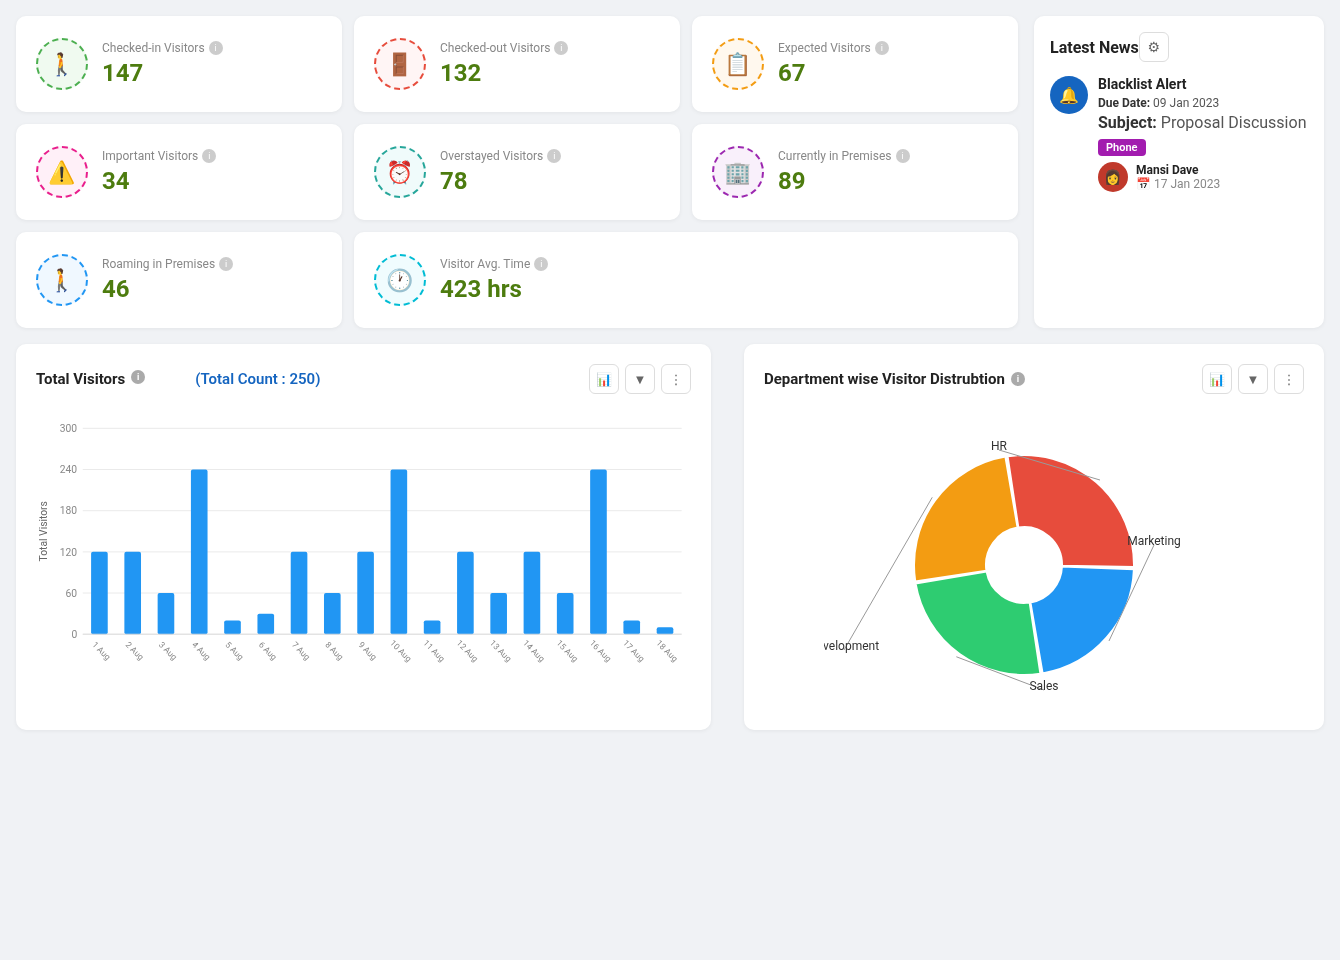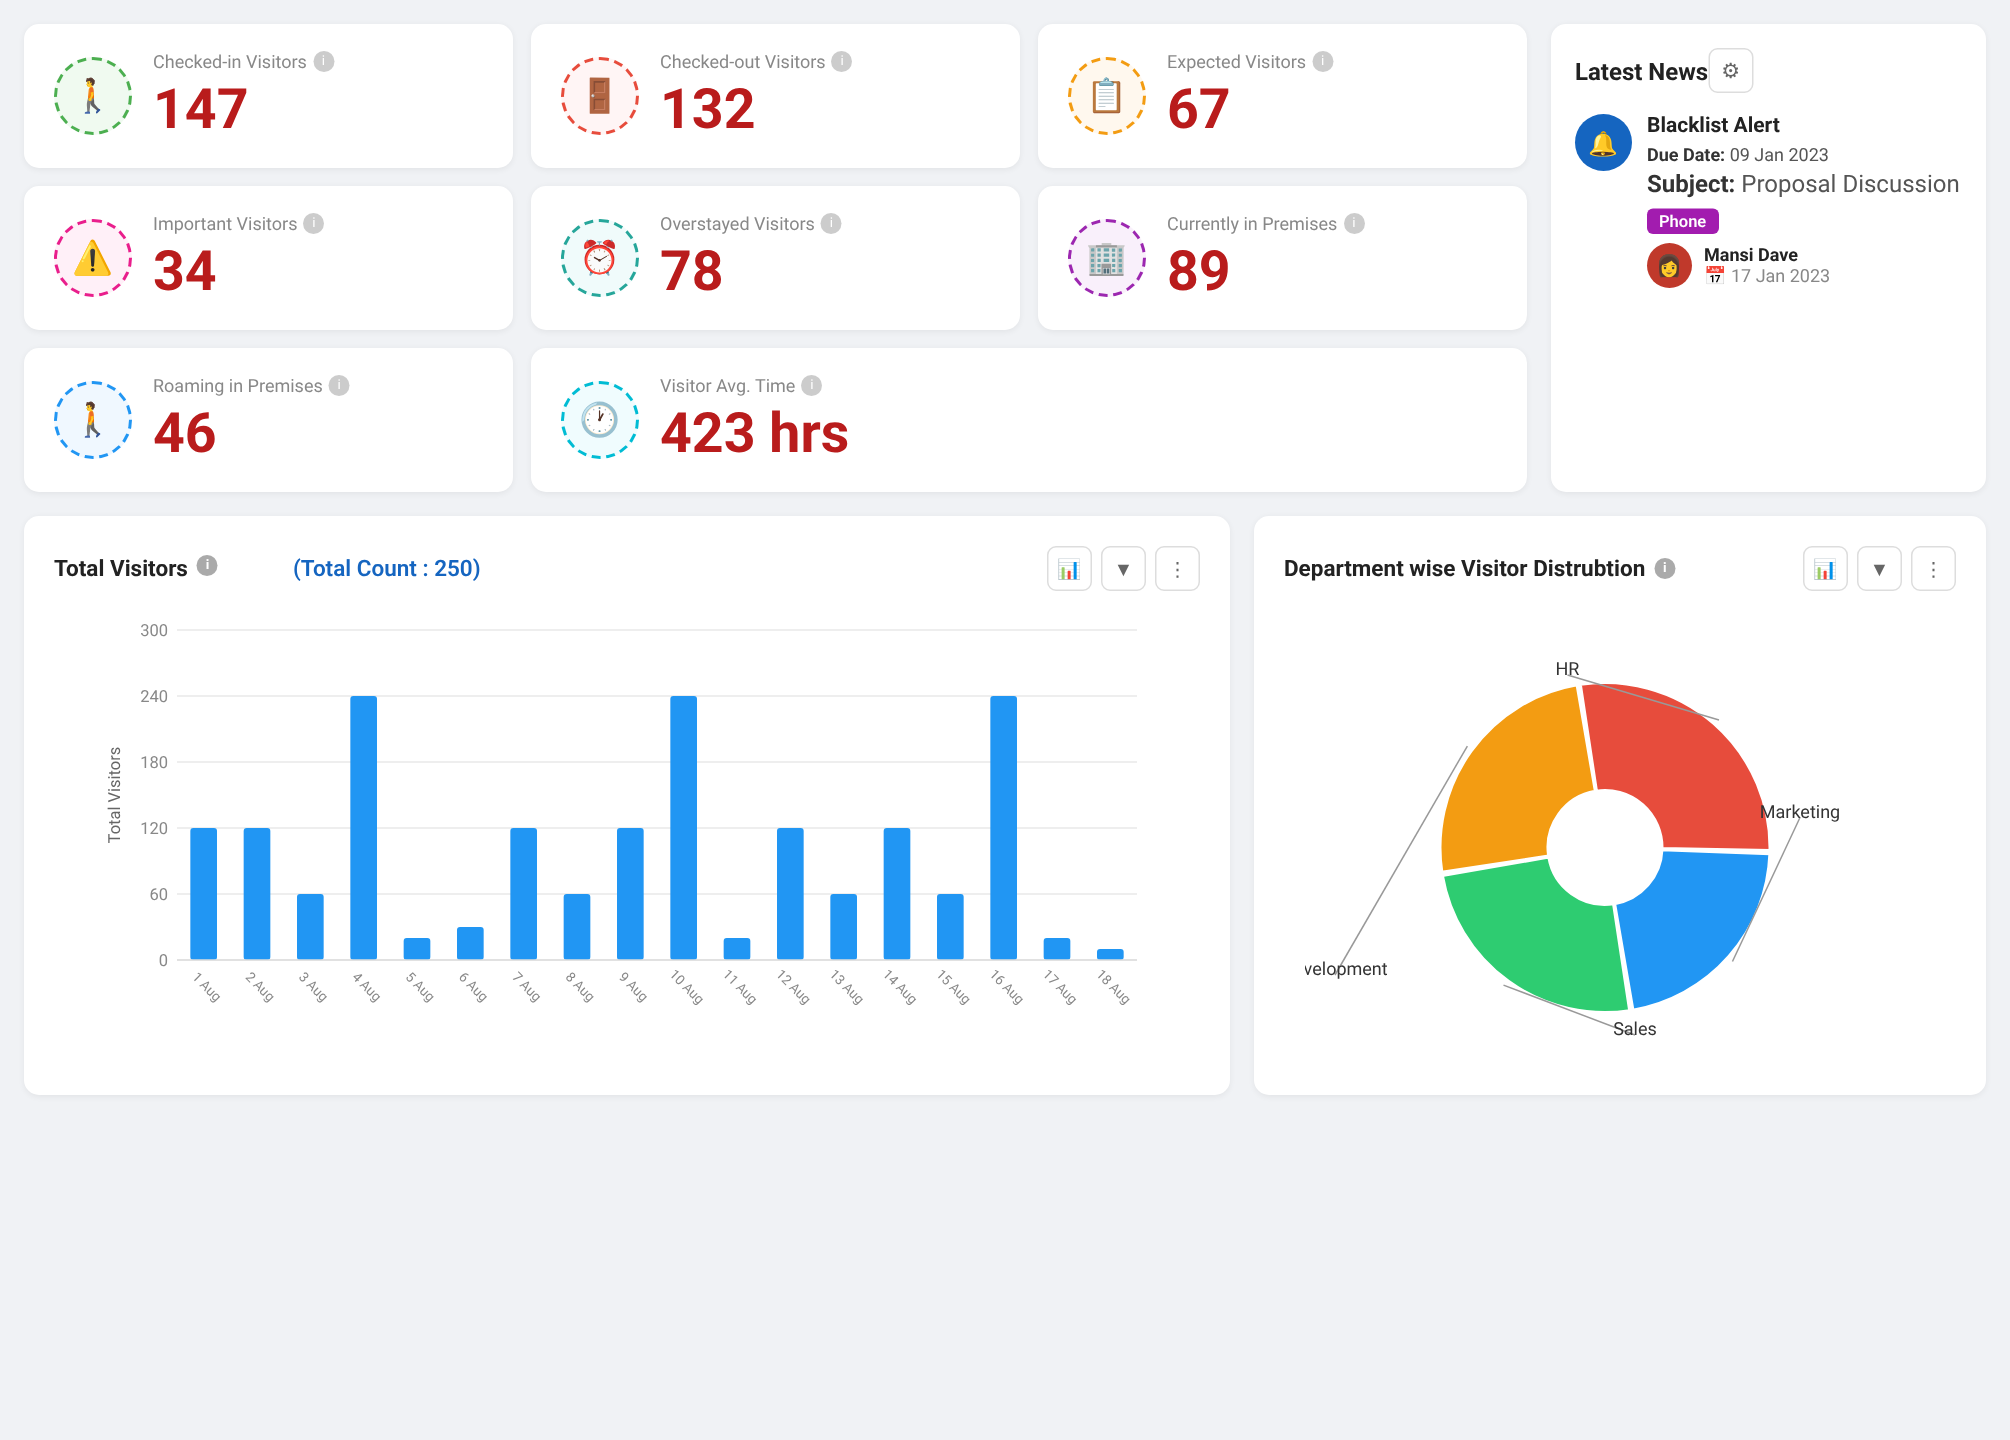--- a/index.html
+++ b/index.html
@@ -87,23 +87,23 @@
       border-radius: 50%;
       background: #ccc;
       color: white;
       font-size: 9px;
       display: flex;
       align-items: center;
       justify-content: center;
     }
 
     .stat-value {
-      font-size: 37px;
+      font-size: 24px;
       font-weight: 700;
-      color: #b91c1c;
+      color: #4d7c0f;
     }
 
     
     .news-panel {
       width: 290px;
       background: white;
       border-radius: 10px;
       padding: 16px;
       box-shadow: 0 1px 4px rgba(0,0,0,0.06);
       flex-shrink: 0;
@@ -227,21 +227,21 @@
     .news-user-date {
       color: #888;
       display: flex;
       align-items: center;
       gap: 3px;
     }
 
     
     .bottom-section {
       display: flex;
-      gap: 16px;
+      gap: 33px;
     }
 
     
     .chart-card {
       background: white;
       border-radius: 10px;
       padding: 20px;
       flex: 1;
       box-shadow: 0 1px 4px rgba(0,0,0,0.06);
       min-height: 360px;
@@ -296,21 +296,21 @@
     .bar-chart-svg {
       width: 100%;
       height: 100%;
     }
 
     
     .pie-card {
       background: white;
       border-radius: 10px;
       padding: 20px;
-      width: 488px;
+      width: 580px;
       flex-shrink: 0;
       box-shadow: 0 1px 4px rgba(0,0,0,0.06);
       min-height: 360px;
     }
 
     .pie-chart-container {
       position: relative;
       display: flex;
       justify-content: center;
       align-items: center;

